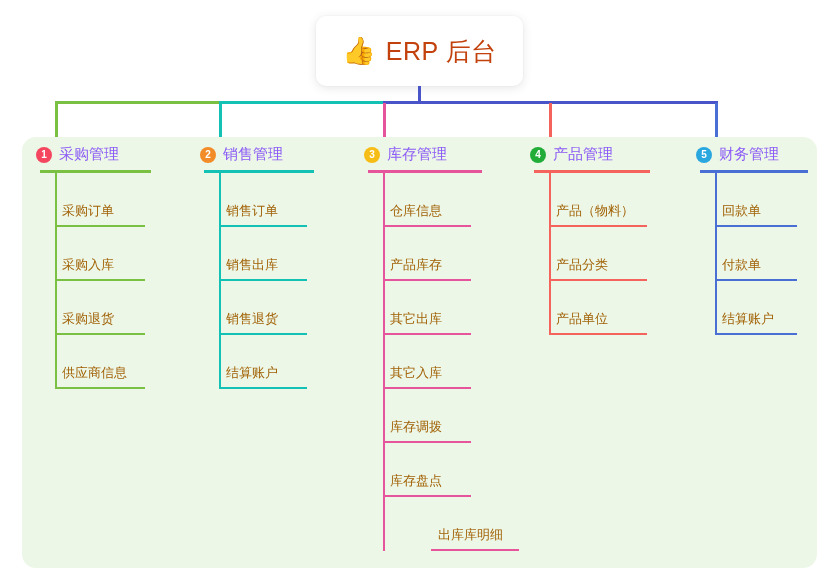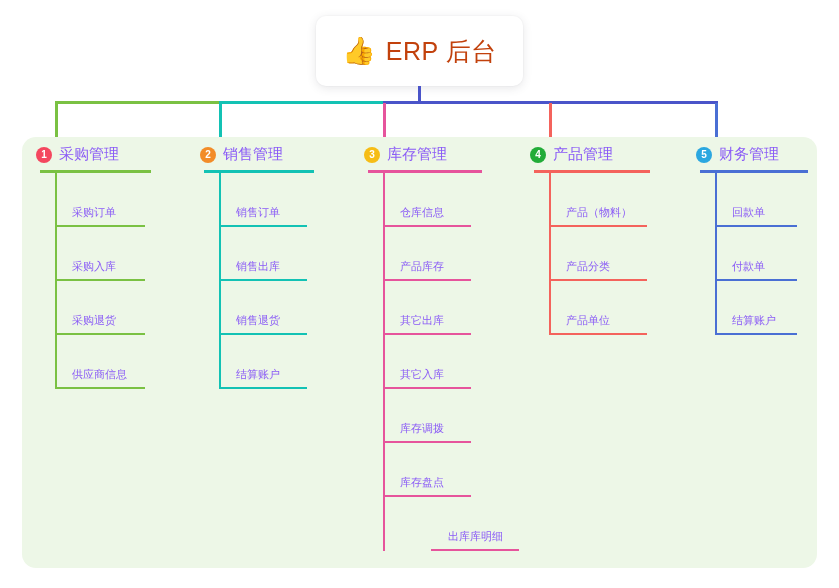--- a/index.html
+++ b/index.html
@@ -62,22 +62,22 @@
   .col-title{font-size:15px;color:#8b5cf6;}
   .head-rule{position:absolute;left:4px;top:33px;height:3px;}
 
   .items{position:absolute;left:0;top:36px;}
   .trunk{position:absolute;left:19px;top:0;width:2px;}
   .item{
     position:absolute;left:19px;
     height:54px;
   }
   .item-label{
-    position:absolute;left:17px;bottom:7px;
-    font-size:11px;color:#8b5cf6;white-space:nowrap;
+    position:absolute;left:7px;bottom:7px;
+    font-size:13px;color:#a16207;white-space:nowrap;
   }
   .item-rule{position:absolute;left:0;bottom:0;height:2px;}
 </style>
 </head>
 <body>
 
 <div id="root">
 
   <div class="title-card">
     <span class="title-emoji">👍</span>

